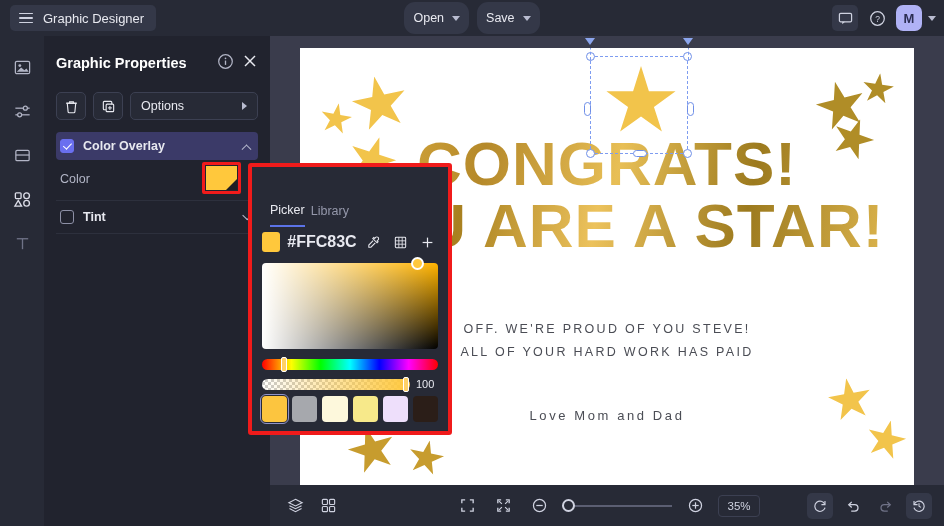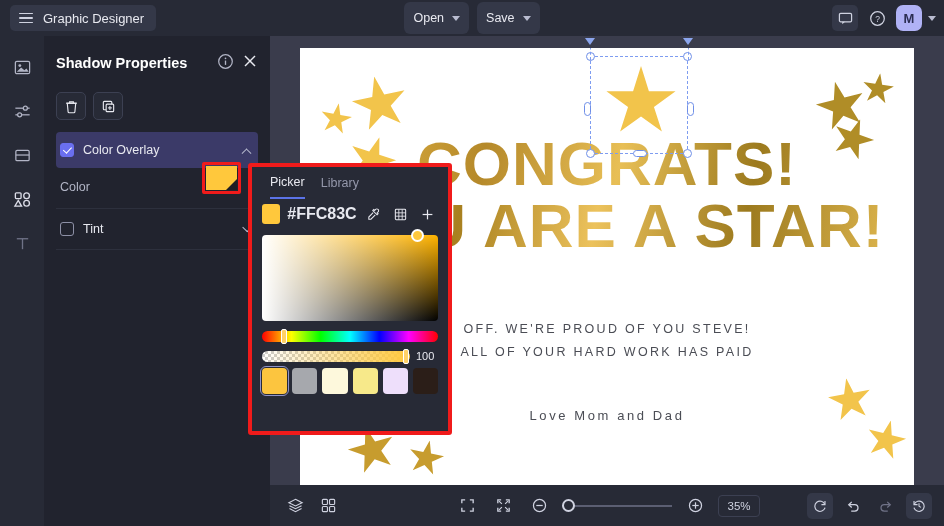--- a/index.html
+++ b/index.html
@@ -21,21 +21,21 @@
     background: #343848; border-radius: 5px; height: 26px;
     padding: 0 12px 0 9px; margin-left: 10px;
   }
   .tb-title .label { color: #e8e9f0; font-size: 13px; }
   .hamburger { display: flex; flex-direction: column; gap: 3px; width: 14px; }
   .hamburger i { display: block; height: 1.5px; background: #cfd2e0; border-radius: 1px; }
   .tb-center { position: absolute; left: 0; right: 0; top: 0; height: 36px;
                display: flex; align-items: center; justify-content: center; gap: 8px; }
   .tb-btn {
     display: flex; align-items: center; gap: 8px;
-    background: #343848; border-radius: 6px; height: 26px; padding: 16px 9px;
+    background: #343848; border-radius: 11px; height: 26px; padding: 16px 9px;
     color: #e8e9f0; font-size: 12.5px; cursor: pointer;
   }
   .chev-d { width: 0; height: 0; border-left: 4px solid transparent;
             border-right: 4px solid transparent; border-top: 5px solid #b9bcd0; }
   .tb-right { position: absolute; right: 8px; top: 0; height: 36px;
               display: flex; align-items: center; gap: 6px; }
   .icon-btn { width: 26px; height: 26px; border-radius: 5px; background: #343848;
               display: flex; align-items: center; justify-content: center; cursor: pointer; }
   .icon-btn.flat { background: transparent; }
   .avatar { width: 26px; height: 26px; border-radius: 7px; background: #b0b2f5;
@@ -58,22 +58,22 @@
   .tool-row { display: flex; gap: 7px; margin-bottom: 12px; }
   .tool-btn { width: 30px; height: 28px; border: 1px solid #3c4052; border-radius: 5px;
               background: #272a36; display: flex; align-items: center;
               justify-content: center; cursor: pointer; }
   .options-btn { flex: 1; height: 28px; border: 1px solid #3c4052; border-radius: 5px;
                  background: #272a36; display: flex; align-items: center;
                  padding: 0 10px; color: #e8e9f0; font-size: 12.5px; cursor: pointer; }
   .options-btn .lbl { flex: 1; }
   .chev-r { width: 0; height: 0; border-top: 4px solid transparent;
             border-bottom: 4px solid transparent; border-left: 5px solid #b9bcd0; }
-  .sec { height: 36px; display: flex; align-items: center; padding: 0 8px 0 4px;
-         border-radius: 4px; cursor: pointer; }
+  .sec { height: 28px; display: flex; align-items: center; padding: 0 8px 0 4px;
+         border-radius: 4px; cursor: pointer; font-weight: bold; }
   .sec.active { background: #3b3a68; }
   .sec .name { color: #e8e9f0; font-size: 12.5px; flex: 1; margin-left: 9px; }
   .cbox { width: 14px; height: 14px; border-radius: 3px; border: 1.6px solid #8d90a6; }
   .cbox.on { background: #6a6ff0; border-color: #6a6ff0; position: relative; }
   .cbox.on::after { content: ""; position: absolute; left: 4px; top: 1px;
                     width: 3.5px; height: 7px; border: solid #fff;
                     border-width: 0 1.8px 1.8px 0; transform: rotate(43deg); }
   .chev-small { width: 7px; height: 7px; border-right: 1.5px solid #b9bcd0;
                 border-bottom: 1.5px solid #b9bcd0; }
   .chev-small.up { transform: rotate(-135deg) translate(-2px,-2px); }
@@ -120,21 +120,21 @@
            background: #fff; border: 1.4px solid #6f8fe8; }
   .guide { position: absolute; width: 1px; border-left: 1px dashed #7e9cf0; }
   .guide-cap { position: absolute; width: 0; height: 0; border-left: 5px solid transparent;
                border-right: 5px solid transparent; border-top: 7px solid #8ca6ee; }
 
   
   .cp-hl { position: absolute; left: 248px; top: 163px; width: 204px; height: 272px;
            border: 4px solid #f01b1b; border-radius: 3px; }
   .cp { position: absolute; left: 252px; top: 167px; width: 196px; height: 264px;
         background: #272a36; padding: 0 10px; }
-  .cp-tabs { display: flex; gap: 16px; height: 32px; align-items: center; padding-left: 8px; }
+  .cp-tabs { display: flex; gap: 6px; height: 32px; align-items: center; padding-left: 8px; margin-top: 28px; }
   .cp-tab { font-size: 12.5px; color: #9598ab; cursor: pointer; height: 32px;
             display: flex; align-items: center; }
   .cp-tab.on { color: #e8e9f0; border-bottom: 2px solid #5b73e8; }
   .cp-hexrow { display: flex; align-items: center; height: 30px; gap: 7px; }
   .cp-sw { width: 20px; height: 20px; border-radius: 3px; background: #ffc83c; cursor: pointer; }
   .cp-hex { color: #e8e9f0; font-size: 16px; font-weight: bold; flex: 1; }
   .cp-ic { width: 22px; height: 20px; display: flex; align-items: center;
            justify-content: center; cursor: pointer; }
   .cp-grad { position: relative; height: 86px; margin-top: 6px; border-radius: 4px;
              background: linear-gradient(to right, rgba(255,255,255,1), rgba(255,255,255,0)), 
@@ -246,21 +246,21 @@
     <div class="rail-item">
       <svg width="19" height="19" viewBox="0 0 20 20">
         <line x1="4" y1="5" x2="16" y2="5" stroke="#6f7287" stroke-width="1.4"></line>
         <line x1="10" y1="5" x2="10" y2="16" stroke="#6f7287" stroke-width="1.4"></line>
       </svg>
     </div>
   </div>
 
   <div class="panel">
     <div class="panel-head">
-      <span class="panel-title">Shadow Properties</span>
+      <span class="panel-title">Graphic Properties</span>
       <span class="hicon">
         <svg width="17" height="17" viewBox="0 0 18 18">
           <circle cx="9" cy="9" r="7.2" fill="none" stroke="#b2b5c6" stroke-width="1.3"></circle>
           <line x1="9" y1="8" x2="9" y2="12.6" stroke="#b2b5c6" stroke-width="1.4"></line>
           <circle cx="9" cy="5.6" r="0.9" fill="#b2b5c6"></circle>
         </svg>
       </span>
       <span class="hicon">
         <svg width="16" height="16" viewBox="0 0 16 16">
           <line x1="3" y1="3" x2="13" y2="13" stroke="#e8e9f0" stroke-width="1.5"></line>
@@ -277,20 +277,24 @@
           <path d="M6 4.5 V3 h4 v1.5" fill="none" stroke="#e8e9f0" stroke-width="1.2"></path>
         </svg>
       </div>
       <div class="tool-btn">
         <svg width="15" height="15" viewBox="0 0 16 16">
           <rect x="2.5" y="2.5" width="9" height="9" rx="1" fill="none" stroke="#e8e9f0" stroke-width="1.2"></rect>
           <rect x="5.5" y="5.5" width="8" height="8" rx="1" fill="#272a36" stroke="#e8e9f0" stroke-width="1.2"></rect>
           <line x1="9.5" y1="7.4" x2="9.5" y2="11.6" stroke="#e8e9f0" stroke-width="1.1"></line>
           <line x1="7.4" y1="9.5" x2="11.6" y2="9.5" stroke="#e8e9f0" stroke-width="1.1"></line>
         </svg>
+      </div>
+      <div class="options-btn">
+        <span class="lbl">Options</span>
+        <span class="chev-r"></span>
       </div>
     </div>
 
     <div class="sec active">
       <span class="cbox on"></span>
       <span class="name">Color Overlay</span>
       <span class="chev-small up"></span>
     </div>
 
     <div class="color-row">

